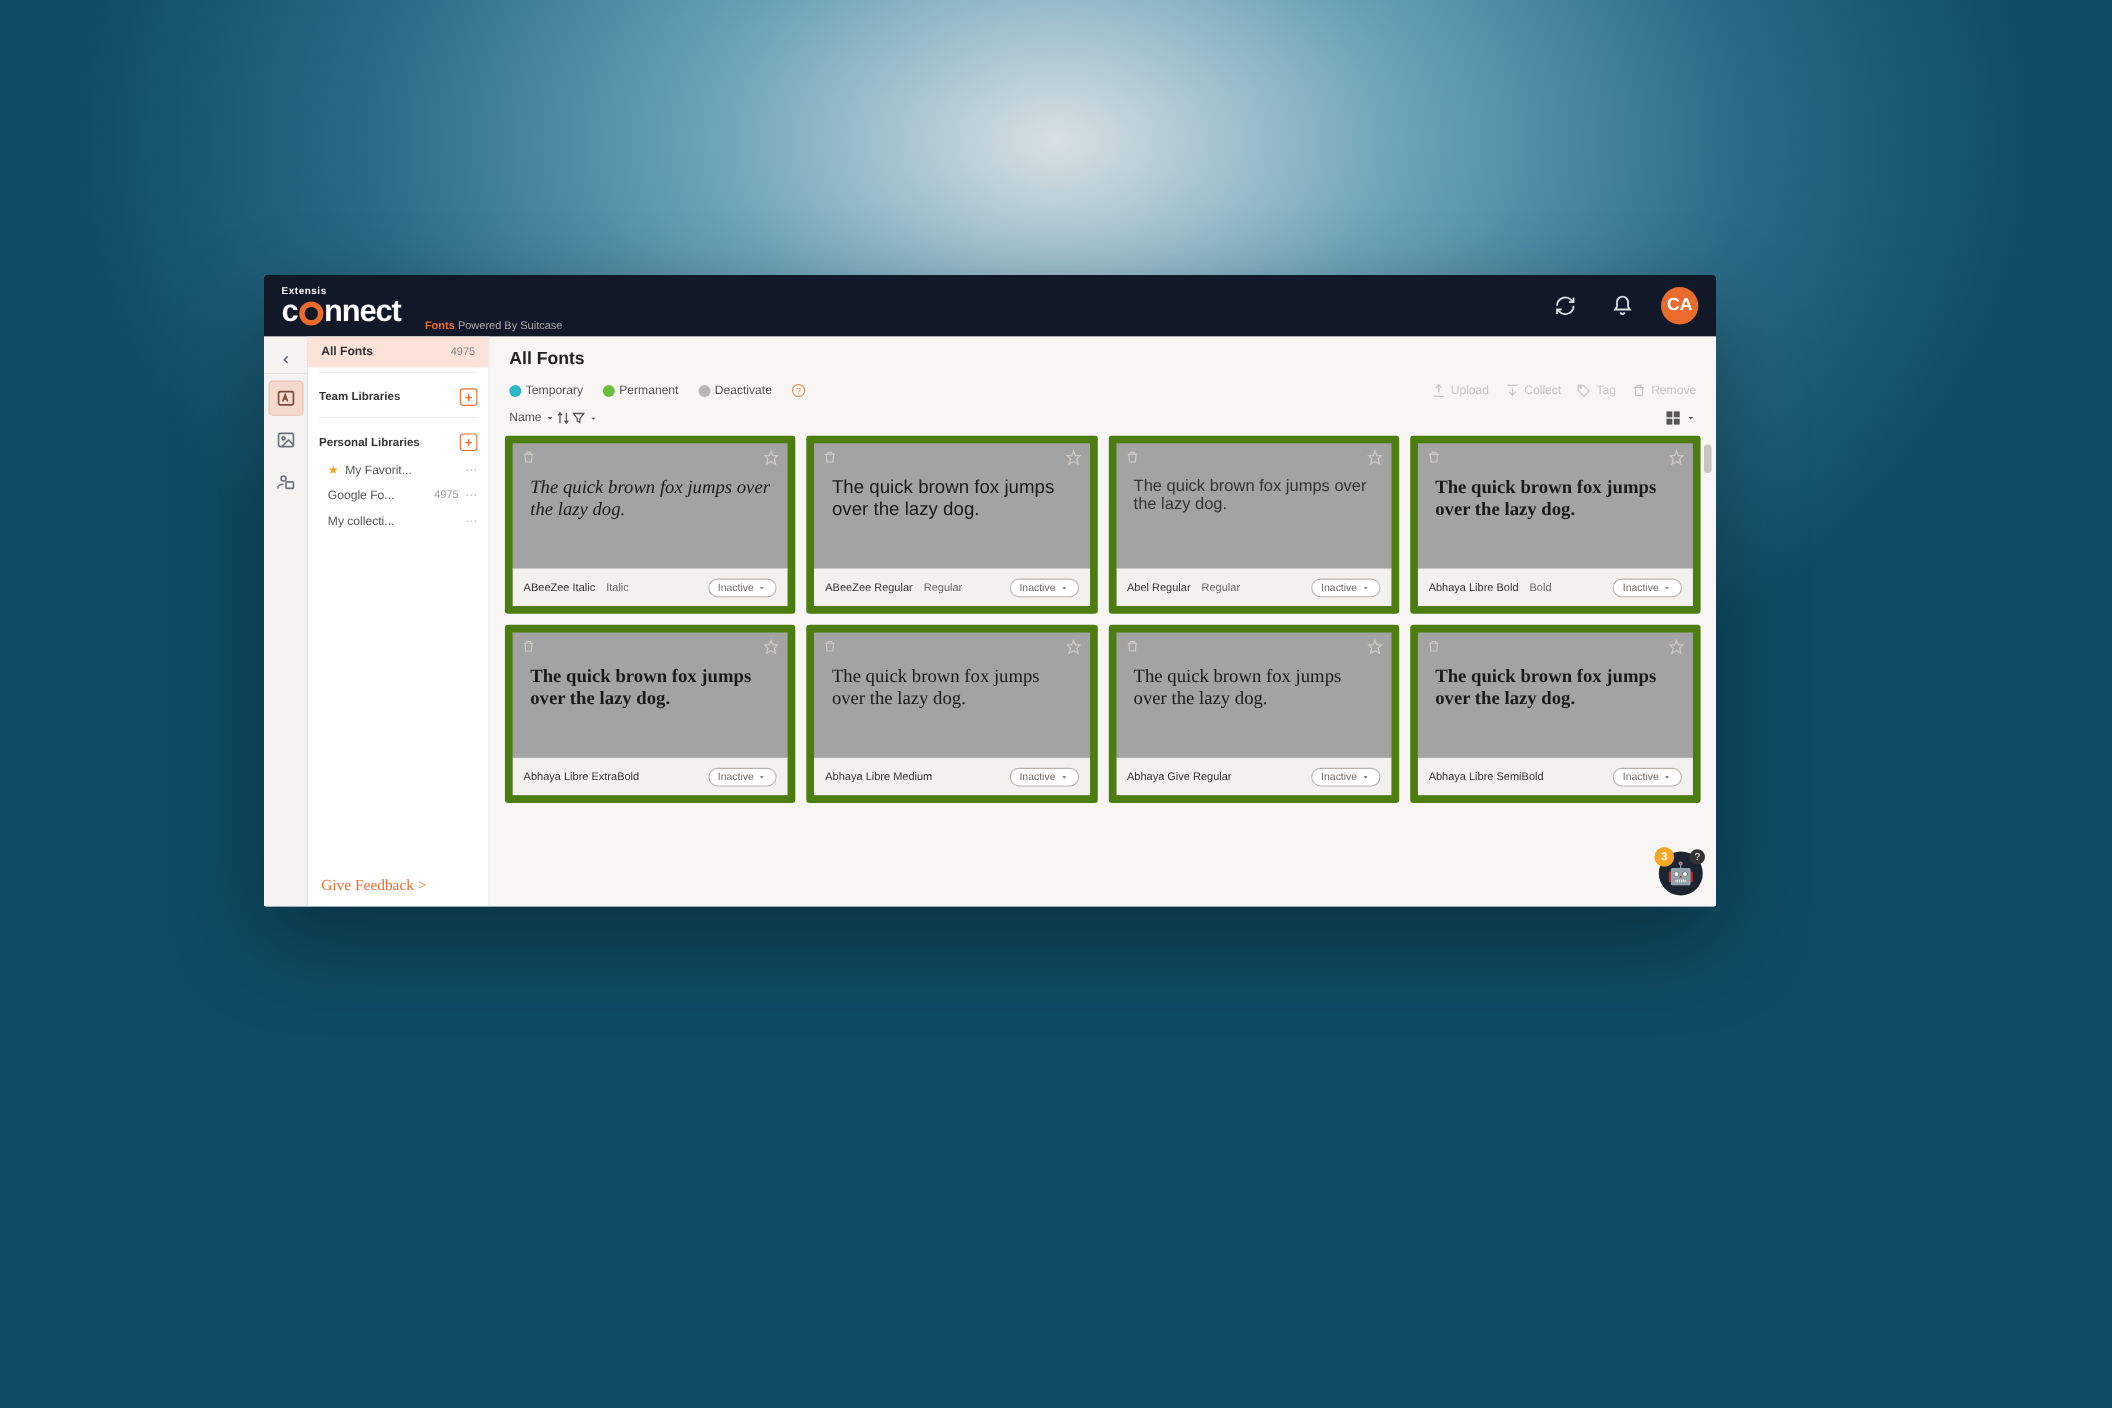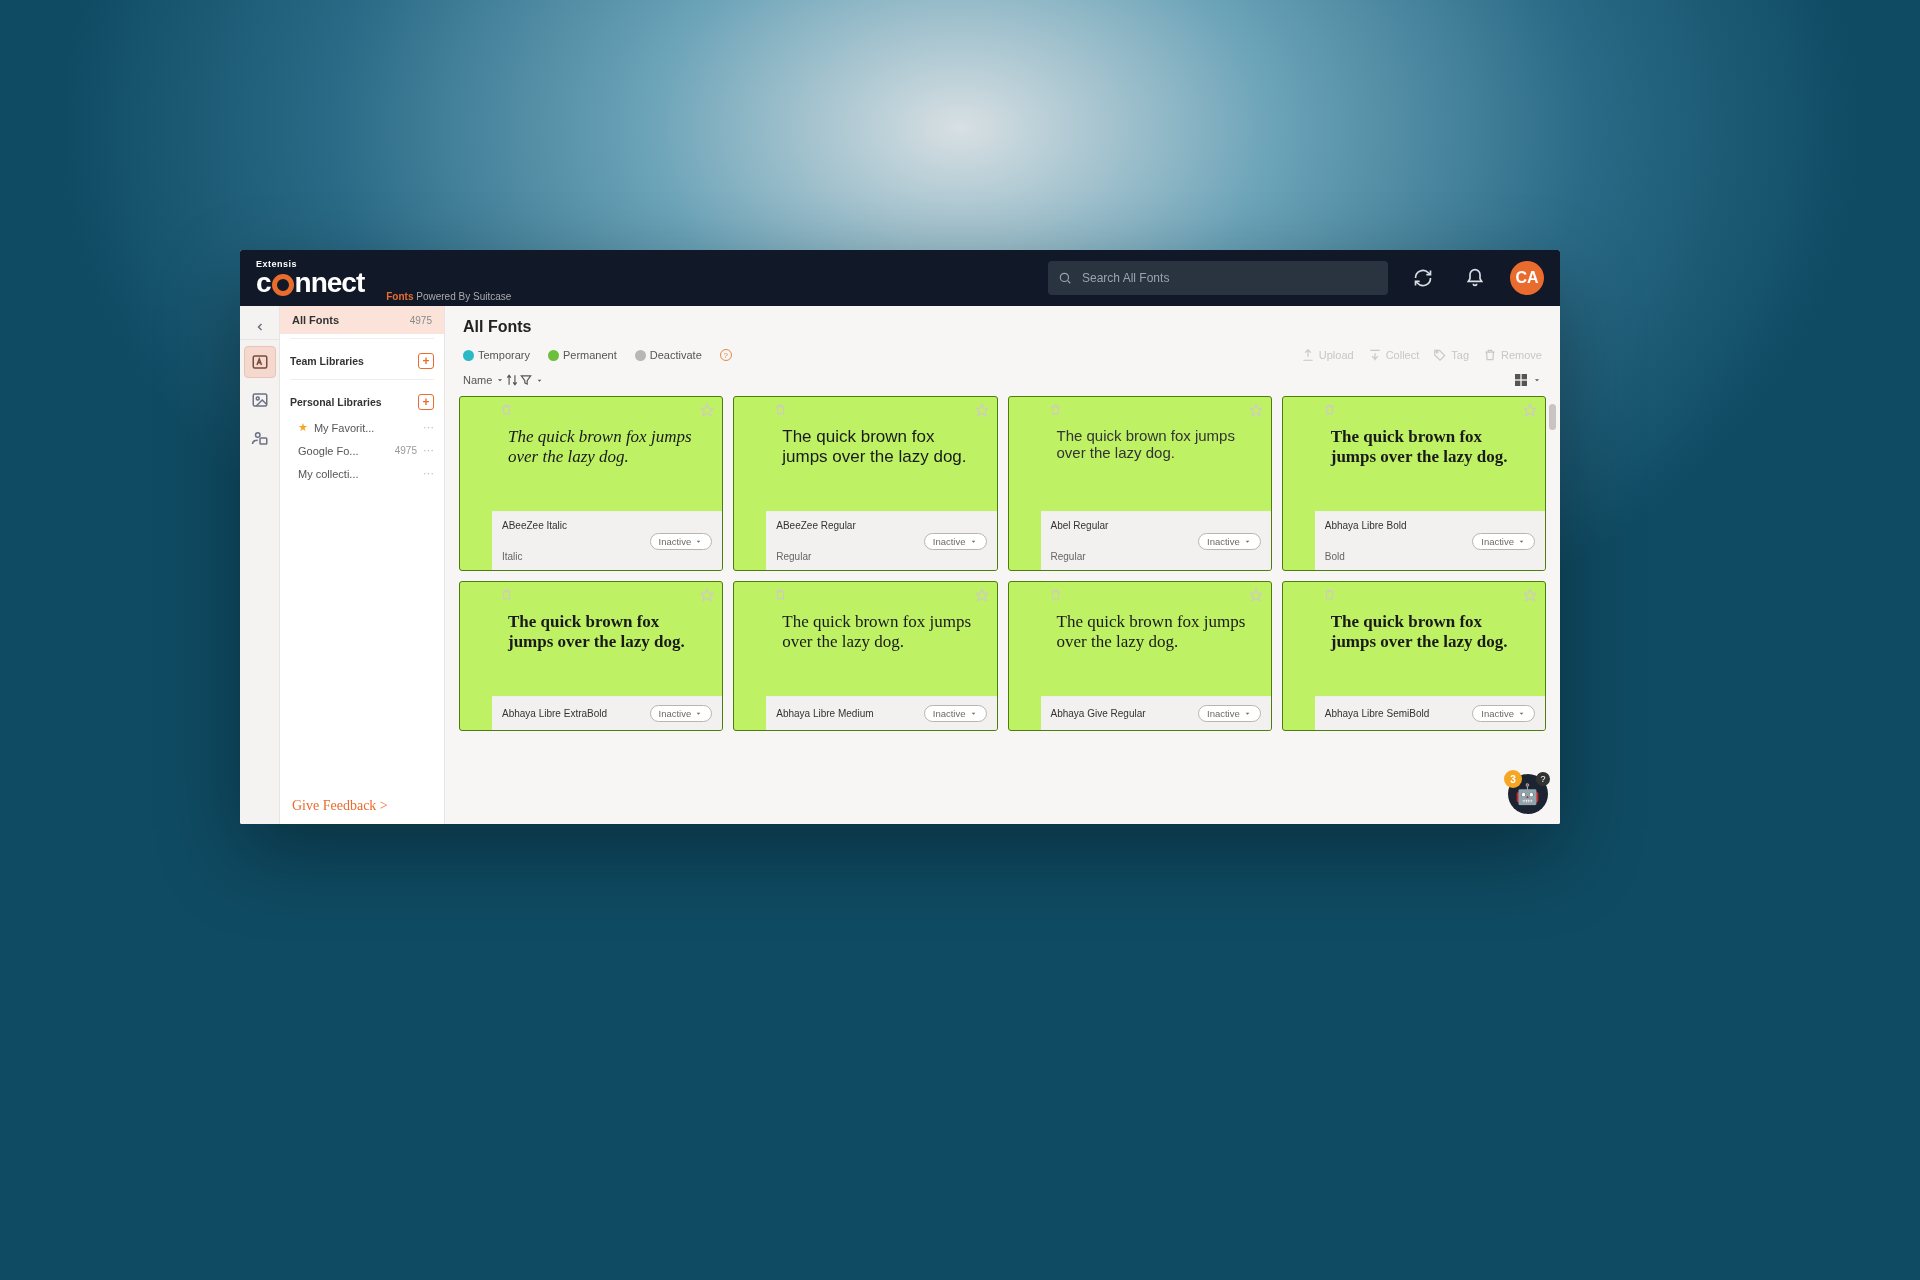--- a/index.html
+++ b/index.html
@@ -113,42 +113,42 @@
     display:flex; align-items:center; gap:0; padding:4px 18px 8px; font-size:11px; color:#555;
   }
   .sort-row .view-toggle{ margin-left:auto; display:flex; align-items:center; gap:3px; color:#555;}
   .ic { width:14px;height:14px; }
   
   .grid-wrap { flex:1; overflow:hidden; padding:0 14px 0 14px; position:relative;}
   .grid {
     display:grid; grid-template-columns: repeat(4, 1fr); gap:10px;
   }
   .card {
-    background:#bef264; border:1px solid #4d7c0f; border-radius:3px; overflow:hidden;
-    display:flex; flex-direction:column;padding-left:32px;
+    background:#a3a3a3; border:7px solid #4d7c0f; border-radius:3px; overflow:hidden;
+    display:flex; flex-direction:column;
   }
   .card-top {
     display:flex; justify-content:space-between; padding:6px 8px; color:#cfcac5;
   }
   .sample {
     padding: 4px 16px 14px; min-height:88px; color:#1a1a1a;
   }
   .sample.italic { font-style:italic; font-family: Georgia, serif; font-size:17px;}
   .sample.sans   { font-family: Arial, Helvetica, sans-serif; font-size:17px;}
   .sample.cond   { font-family: "Arial Narrow", Arial, sans-serif; font-size:15px; color:#333;}
   .sample.serifb { font-family: Georgia, "Times New Roman", serif; font-weight:700; font-size:17px;}
   .sample.serifxb{ font-family: Georgia, serif; font-weight:900; font-size:17px;}
   .sample.serifm { font-family: Georgia, serif; font-weight:500; font-size:17px;}
   .sample.serifr { font-family: Georgia, serif; font-weight:400; font-size:17px;}
   .sample.serifsb{ font-family: Georgia, serif; font-weight:600; font-size:17px;}
   .card-foot {
     background:#f3f1ef; border-top:1px solid #eee; padding:8px 10px;
     display:flex; align-items:center; gap:8px; font-size:10px; color:#666;
   }
-  .foot-text { display:flex; flex-direction:column; gap:20px; flex:1;}
+  .foot-text { display:flex; flex-direction:row; gap:10px; flex:1;align-items:flex-end;}
   .foot-name { color:#333;}
   .pill {
     border:1px solid #b9b4af; border-radius:999px; padding:2px 8px; font-size:9.5px;
     color:#6e6a66; background:#fff; display:flex; align-items:center; gap:3px; cursor:pointer;
   }
   .scroll-thumb{
     position:absolute; right:4px; top:8px; width:7px; height:26px; background:#c9c4bf; border-radius:4px;
   }
   
   .help-fab{
@@ -178,27 +178,20 @@
       <span class="logo-main">
         <span>c</span>
         <span class="o-ring"></span>
         <span>nnect</span>
       </span>
     </div>
     <span class="logo-tag">
       <b>Fonts</b><span> Powered By Suitcase</span>
     </span>
     <div class="header-spacer"></div>
-    <div class="search-box">
-      <svg class="ic" viewBox="0 0 24 24" fill="none" stroke="currentColor" stroke-width="2">
-          <circle cx="11" cy="11" r="7"></circle>
-          <line x1="21" y1="21" x2="16.65" y2="16.65"></line>
-        </svg>
-      <input placeholder="Search All Fonts" style="">
-    </div>
     <div class="header-icon">
       <svg width="20" height="20" viewBox="0 0 24 24" fill="none" stroke="currentColor" stroke-width="2">
           <path d="M3 12a9 9 0 0 1 15.5-6.3L21 8"></path>
           <path d="M21 3v5h-5"></path>
           <path d="M21 12a9 9 0 0 1-15.5 6.3L3 16"></path>
           <path d="M3 21v-5h5"></path>
         </svg>
     </div>
     <div class="header-icon">
       <svg width="20" height="20" viewBox="0 0 24 24" fill="none" stroke="currentColor" stroke-width="2">

